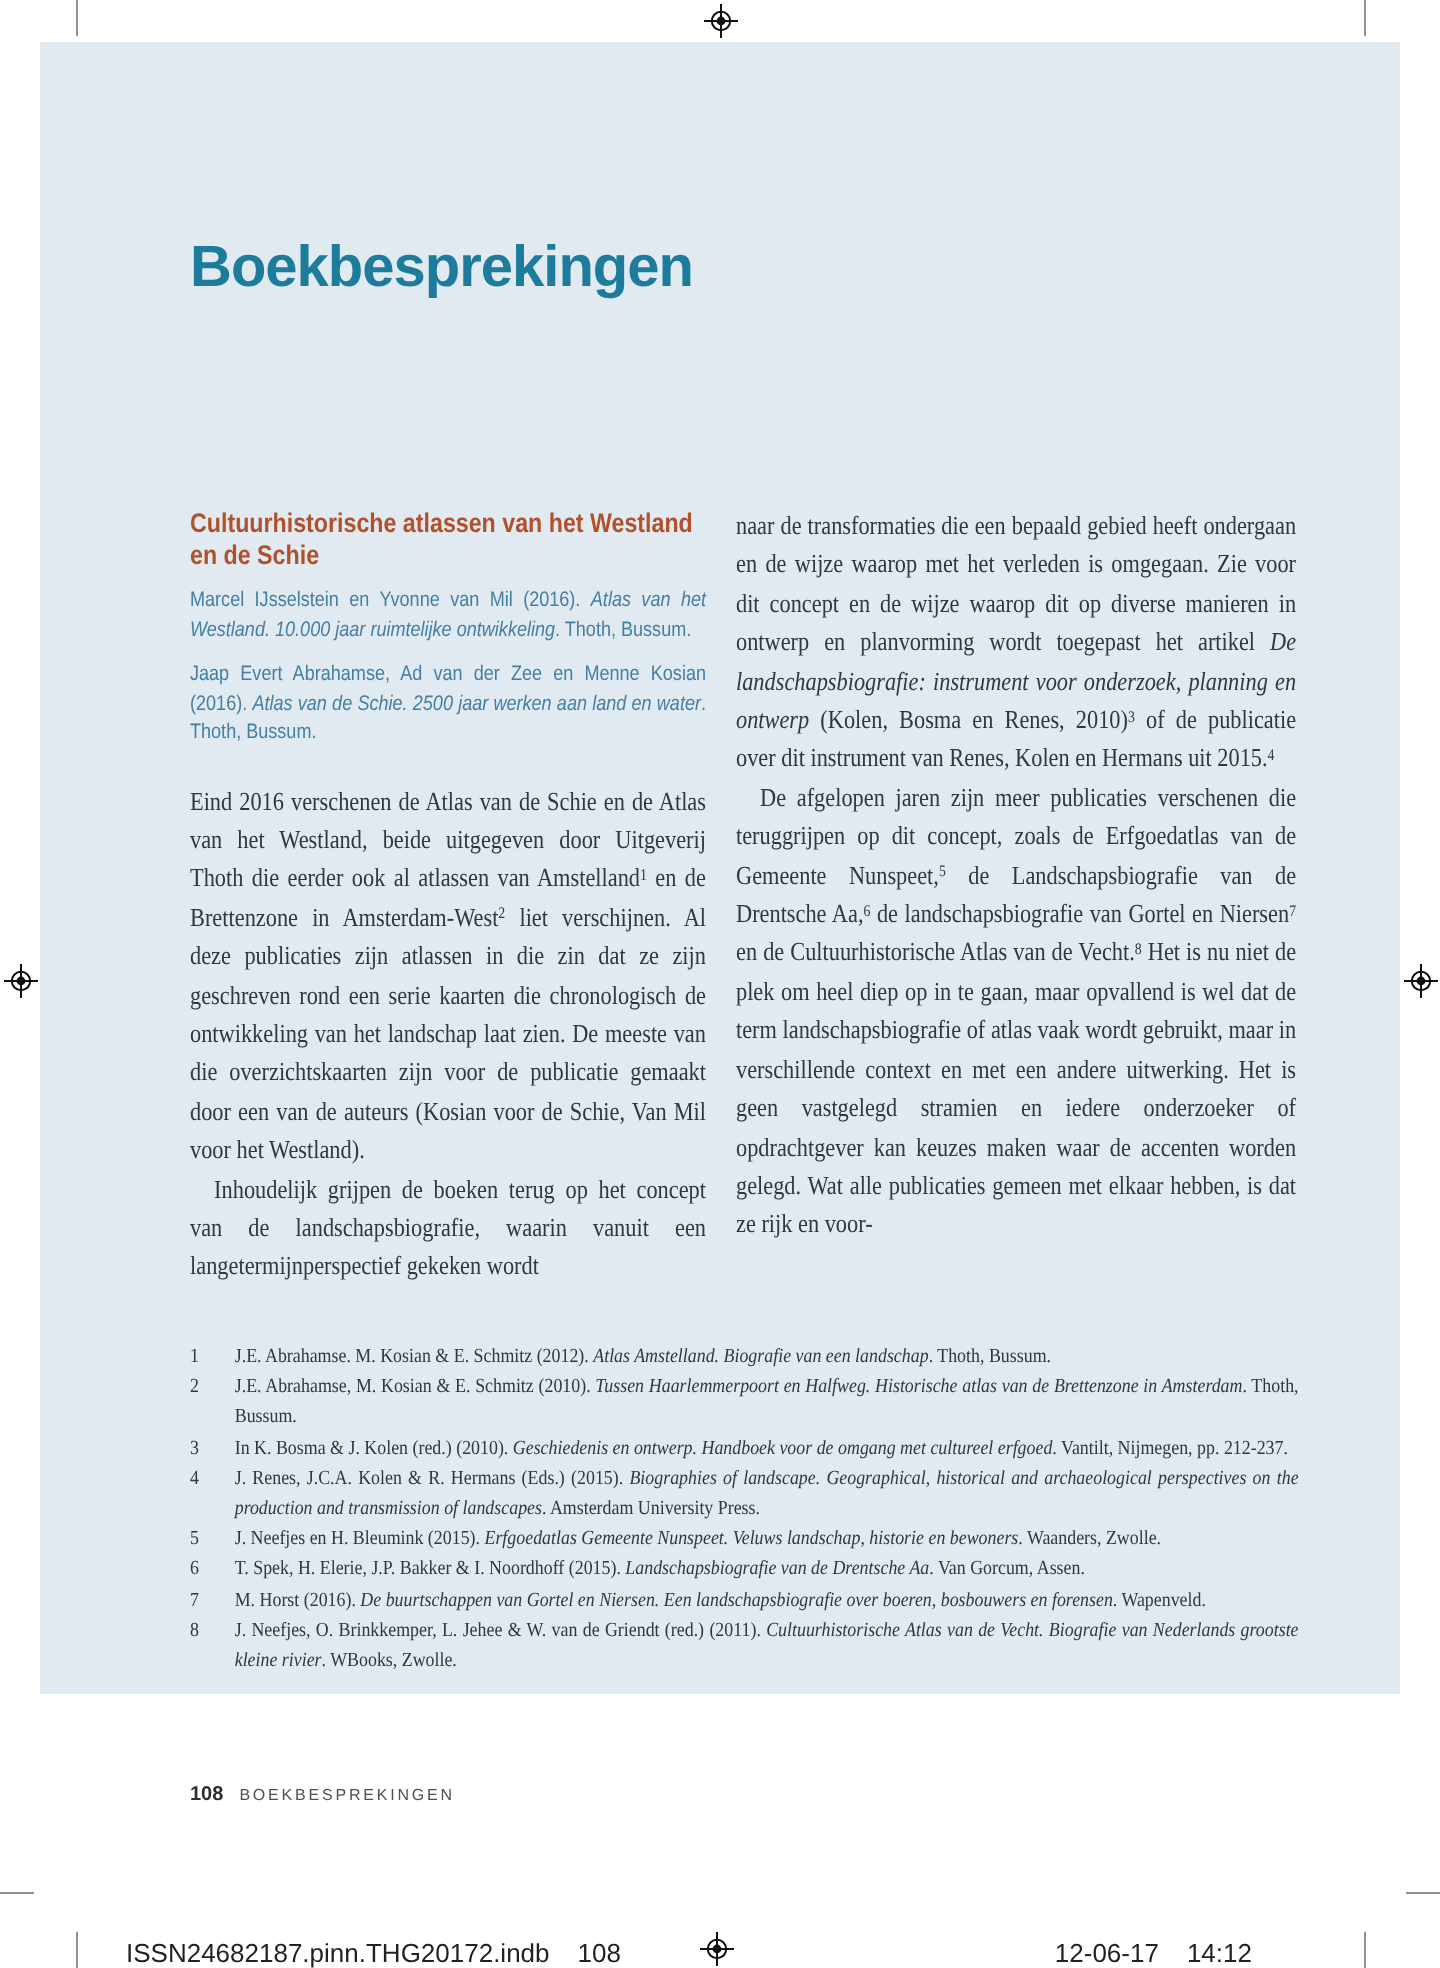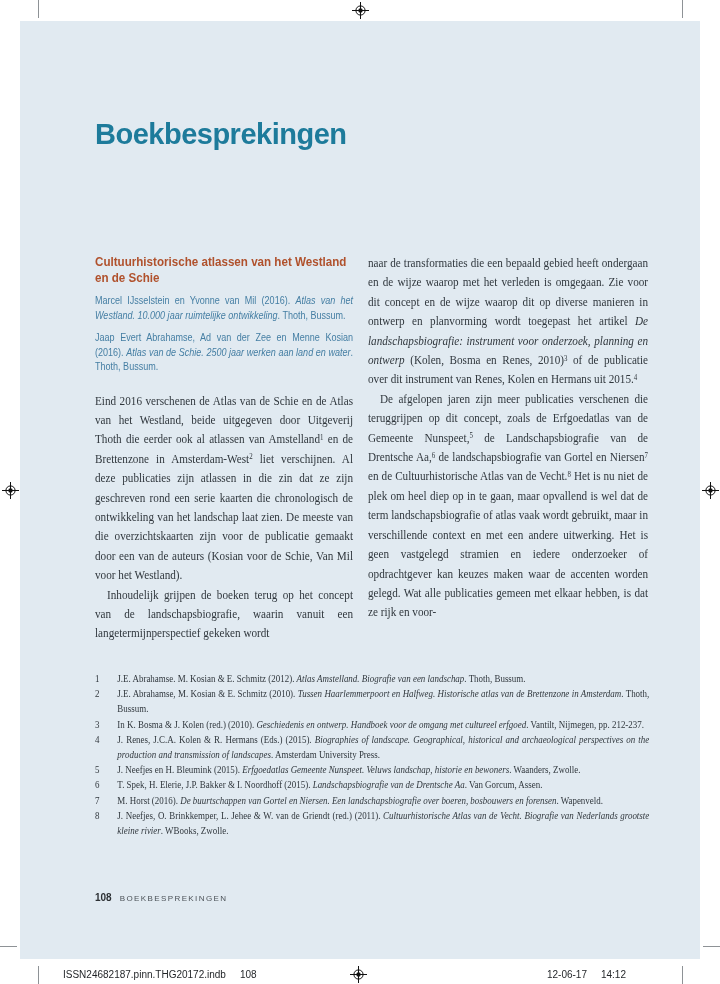--- a/index.html
+++ b/index.html
@@ -10,21 +10,21 @@
     -webkit-font-smoothing:antialiased;
   }
   .sheet{position:absolute;inset:0;}
   
   .crop{position:absolute;background:#8e9296;}
   .crop.v{width:1px;height:18px;}
   .crop.h{height:1px;width:17px;}
   .reg{position:absolute;width:17px;height:17px;display:block;}
   
   .page{
-    position:absolute;left:20px;top:21px;width:680px;height:938px;
+    position:absolute;left:20px;top:21px;width:680px;height:826px;
     background:var(--page-bg,#e1eaf1);
   }
   .page-title{
     position:absolute;left:75px;top:96px;margin:0;
     font-family:"Liberation Sans", sans-serif;
     font-weight:700;font-size:29px;line-height:34px;letter-spacing:-0.5px;
     color:var(--title,#1d7b9b);
   }
   .col{position:absolute;transform-origin:top left;}
   .left-col{left:75px;top:233px;width:300px;transform:scaleX(0.86);}
@@ -57,21 +57,21 @@
   .fn-row{display:flex;font-size:10px;line-height:15.2px;}
   .fn-num{flex:none;width:25px;}
   .fn-text{flex:1;text-align:justify;}
   
   .page-footer{position:absolute;left:75px;top:866px;font-family:"Liberation Sans", sans-serif;text-align:right;}
   .page-num{font-weight:700;font-size:10px;color:#2c3034;}
   .running-head{font-size:8px;letter-spacing:1.4px;color:var(--running-head,#4b5157);margin-left:8px;}
   
   .slug{
     position:absolute;left:0;top:963px;width:672px;height:21px;
-    font-family:"Liberation Sans", sans-serif;font-size:10px;color:#1f2225;
+    font-family:"Liberation Sans", sans-serif;font-size:13px;color:#1f2225;
   }
   .slug-left{position:absolute;left:63px;top:6px;}
   .slug-right{position:absolute;right:46px;top:6px;}
   .slug-gap{display:inline-block;width:14px;}
 </style>
 </head>
 <body>
 
 <div class="sheet">
 

